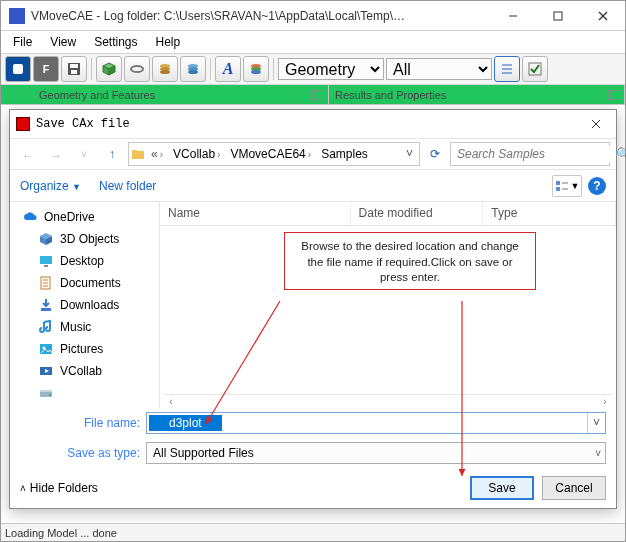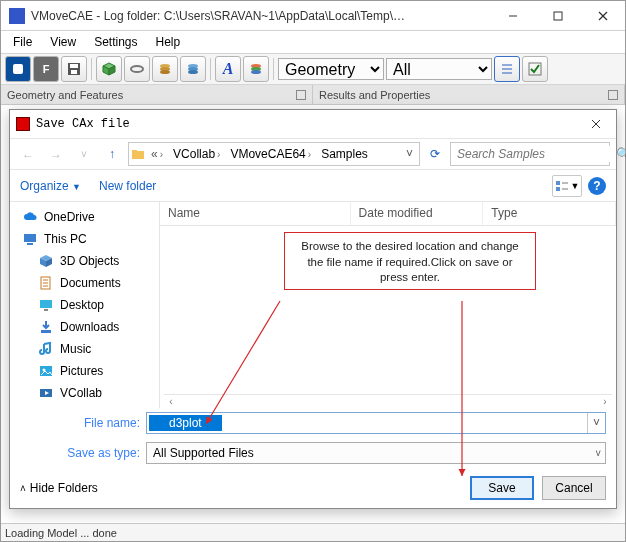--- a/index.html
+++ b/index.html
@@ -19,21 +19,21 @@
   .menu-item { padding: 2px 8px; }
 
   
   .toolbar { height: 32px; display: flex; align-items: center; padding: 2px 4px; gap: 2px; border-top: 1px solid #d5d5d5; border-bottom: 1px solid #d5d5d5; background: #f5f5f5; }
   .tbtn { width: 26px; height: 26px; border: 1px solid #b5b5b5; border-radius: 3px; background: linear-gradient(#fff,#e8e8e8); display: flex; align-items: center; justify-content: center; font-size: 14px; font-weight: bold; }
   .tbtn svg { display:block; }
   .tsep { width:1px; height:22px; background:#c8c8c8; margin:0 2px;}
   .tselect { height: 22px; border: 1px solid #adadad; background: #fcfcfc; font-size: 16px; padding: 0 2px; }
 
   
-  .panelbar { height: 20px; display: flex; background: #e5e5e5; border-bottom: 1px solid #c8c8c8; }
+  .panelbar { height: 20px; display: flex; background: #22c55e; border-bottom: 1px solid #c8c8c8; padding-left: 32px; }
   .panel-head { flex: 1; border-right: 1px solid #c8c8c8; display: flex; align-items: center; justify-content: space-between; padding: 0 6px; font-size: 11px; color: #444; }
   .phsq { width: 10px; height: 10px; border: 1px solid #888; }
 
   
   .dialog { position: absolute; left: 8px; top: 108px; width: 608px; height: 400px; border: 1px solid #888; background: #fff; box-shadow: 0 4px 14px rgba(0,0,0,0.25); display: flex; flex-direction: column; }
   .dlg-title { height: 28px; display: flex; align-items: center; justify-content: space-between; padding: 0 0 0 6px; font-family: Liberation Mono, monospace; }
   .dlg-title-left { display: flex; align-items: center; gap: 6px; }
   .dlg-icon { width: 14px; height: 14px; background: #d00; border: 1px solid #600; }
   .dlg-close { width: 40px; height: 28px; display: flex; align-items: center; justify-content: center; font-size: 14px; }
 
@@ -282,58 +282,49 @@
     <div class="dlg-body">
       <div class="tree" id="tree">
           <div class="tree-item">
             <span class="ico">
               <svg width="16" height="16">
                 <path d="M5 11a3 3 0 010-6 4 4 0 017 1 2.5 2.5 0 010 5H5z" fill="#1c7fe0"></path>
               </svg>
             </span>
             <span>OneDrive</span>
           </div>
-          <div class="tree-item" style="font-weight: 500;">
-            <span class="ico">
-              <svg width="16" height="16">
-                <rect x="2" y="3" width="12" height="8" fill="#3a7fd0"></rect>
-                <rect x="5" y="12" width="6" height="2" fill="#3a7fd0"></rect>
-              </svg>
-            </span>
-            <span>This PC</span>
-          </div>
           <div class="tree-item sub">
             <span class="ico">
               <svg width="16" height="16">
                 <polygon points="8,2 14,5 8,8 2,5" fill="#6aa8e0"></polygon>
                 <polygon points="2,5 8,8 8,14 2,11" fill="#4a88c8"></polygon>
                 <polygon points="14,5 8,8 8,14 14,11" fill="#3a70b0"></polygon>
               </svg>
             </span>
             <span>3D Objects</span>
+          </div>
+          <div class="tree-item sub">
+            <span class="ico">
+              <svg width="16" height="16">
+                <rect x="2" y="3" width="12" height="8" fill="#36b4e0"></rect>
+                <rect x="6" y="12" width="4" height="2" fill="#888"></rect>
+              </svg>
+            </span>
+            <span>Desktop</span>
           </div>
           <div class="tree-item sub">
             <span class="ico">
               <svg width="16" height="16">
                 <rect x="3" y="2" width="9" height="12" fill="#fff" stroke="#c97a2a"></rect>
                 <line x1="5" y1="5" x2="10" y2="5" stroke="#c97a2a"></line>
                 <line x1="5" y1="8" x2="10" y2="8" stroke="#c97a2a"></line>
                 <line x1="5" y1="11" x2="10" y2="11" stroke="#c97a2a"></line>
               </svg>
             </span>
             <span>Documents</span>
-          </div>
-          <div class="tree-item sub">
-            <span class="ico">
-              <svg width="16" height="16">
-                <rect x="2" y="3" width="12" height="8" fill="#36b4e0"></rect>
-                <rect x="6" y="12" width="4" height="2" fill="#888"></rect>
-              </svg>
-            </span>
-            <span>Desktop</span>
           </div>
           <div class="tree-item sub">
             <span class="ico">
               <svg width="16" height="16">
                 <path d="M8 2v7M5 6l3 3 3-3" stroke="#3d7bd1" fill="none" stroke-width="2"></path>
                 <rect x="3" y="11" width="10" height="3" fill="#3d7bd1"></rect>
               </svg>
             </span>
             <span>Downloads</span>
           </div>

